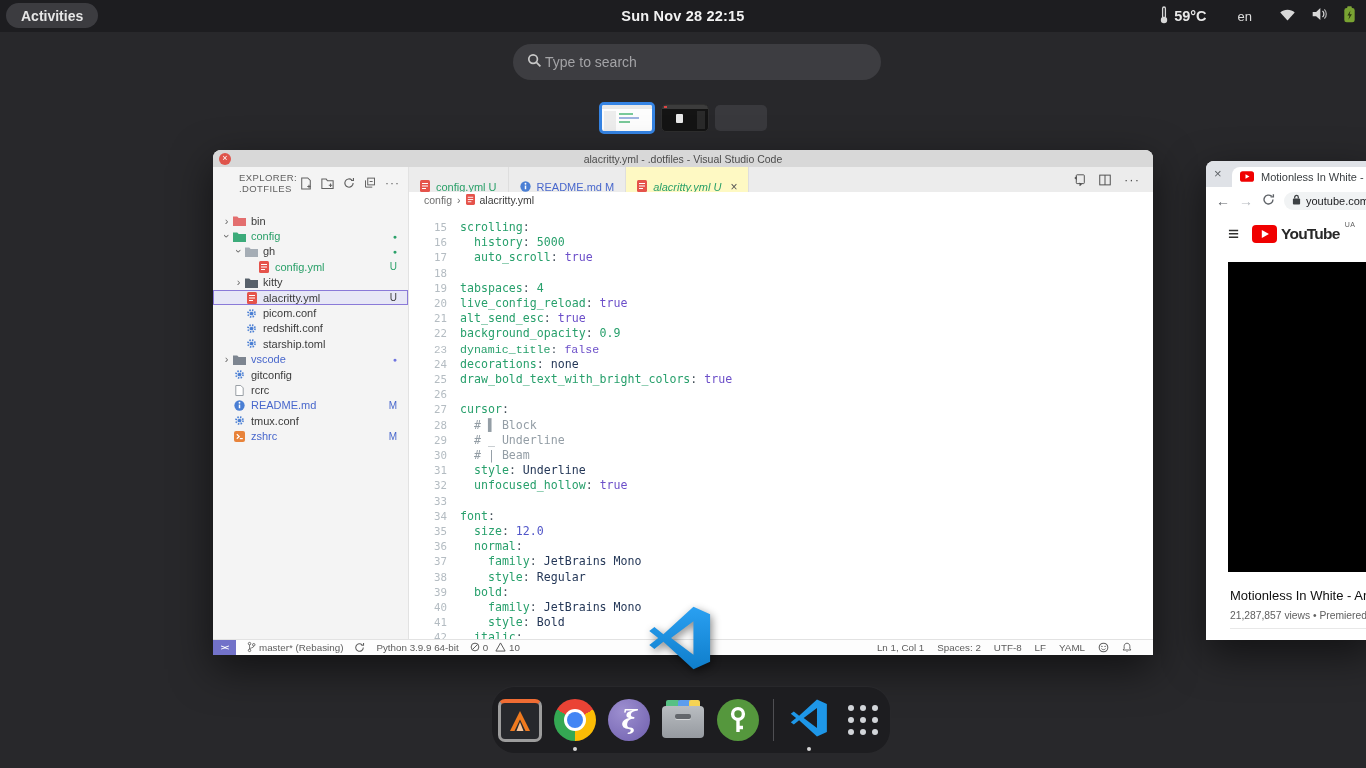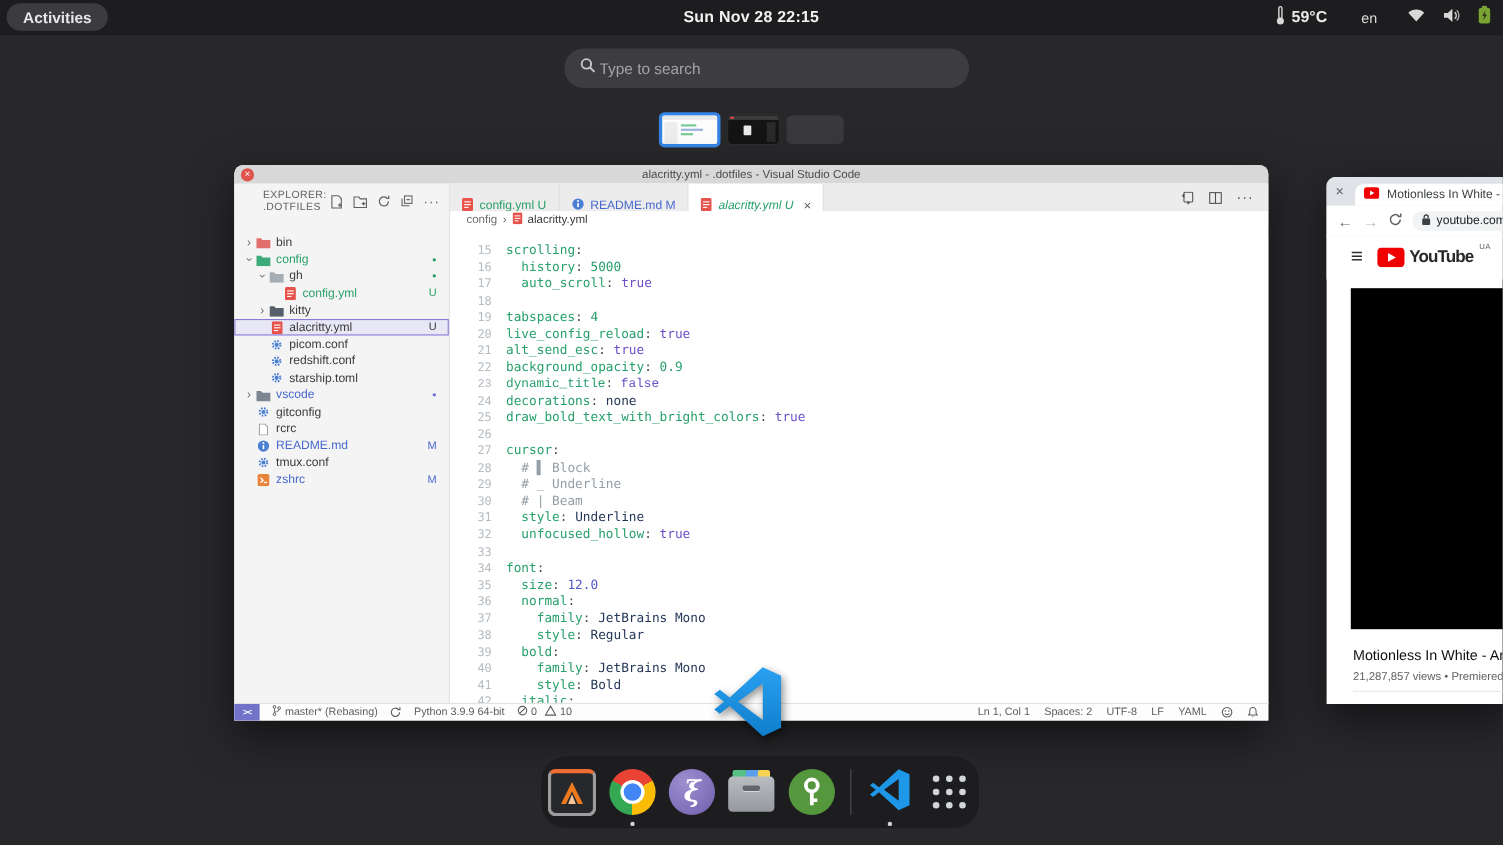--- a/index.html
+++ b/index.html
@@ -52,40 +52,40 @@
   .chev-open{transform:rotate(90deg);display:inline-block;}
   .trow .ticon{width:15px;display:flex;justify-content:center;margin-right:4px;}
   .trow .badge{position:absolute;right:11px;font-size:10px;}
   .t-green{color:#2aa069;} .t-blue{color:#4867cc;} .t-dark{color:#3b3b3b;}
   .trow-sel{background:#e7e7f6;outline:1px solid #8a7ad8;outline-offset:-1px;}
 
   .editor{position:absolute;left:196px;top:17px;right:0;bottom:15px;background:#fff;overflow:hidden;}
   .tabbar{position:absolute;left:0;top:0;right:0;height:25px;background:#ececec;border-bottom:1px solid #e3e3e3;display:flex;}
   .tab{height:40px;display:flex;align-items:center;gap:6px;padding:0 11px;border-right:1px solid #dedede;
     font-size:11px;cursor:pointer;background:#ececec;}
-  .tab-active{background:#ffffff;border-bottom:1px solid #fff;}
+  .tab-active{background:#fef9c3;border-bottom:1px solid #fff;}
   .tab .tclose{color:#555;margin-left:3px;font-size:12px;}
   .tab-actions{margin-left:auto;display:flex;align-items:center;gap:13px;padding-right:13px;color:#4f4f4f;}
   .tab-actions span{cursor:pointer;display:flex;}
   .breadcrumb{position:absolute;left:0;top:25px;right:0;height:16px;display:flex;align-items:center;gap:5px;
     padding-left:15px;font-size:10.5px;color:#6e6e6e;background:#fff;}
   #code{position:absolute;left:0;top:47px;right:0;bottom:0;background:#fff;overflow:hidden;}
   .cline{position:absolute;left:0;right:0;height:15.2px;white-space:pre;
     font-family:"DejaVu Sans Mono","Liberation Mono",monospace;font-size:11.6px;line-height:15.2px;}
   .cline .ln{display:inline-block;width:38px;text-align:right;margin-right:13px;color:#b4bcc2;
     font-size:10.8px;}
   .tk-k{color:#28a06c;} .tk-b{color:#6c4fc9;} .tk-n{color:#28a06c;} .tk-i{color:#5055c8;}
   .tk-v{color:#253858;} .tk-c{color:#949ea6;} .tk-p{color:#44505a;} .tk-w{}
 
   .statusbar{position:absolute;left:0;bottom:0;right:0;height:15px;background:#fdfdfd;border-top:1px solid #e2e2e2;
     display:flex;align-items:center;font-size:9.8px;color:#5d5d5d;}
   .st-chip{width:23px;height:15px;background:#7272c9;color:#fff;font-size:8px;font-weight:bold;
     display:flex;align-items:center;justify-content:center;letter-spacing:-1px;cursor:pointer;}
   .st-item{display:flex;align-items:center;gap:3px;margin-left:11px;cursor:pointer;white-space:nowrap;}
-  .st-right{margin-left:auto;display:flex;align-items:center;gap:13px;padding-right:9px;}
+  .st-right{margin-left:auto;display:flex;align-items:center;gap:13px;padding-right:21px;}
   .st-right span{cursor:pointer;white-space:nowrap;display:flex;align-items:center;}
 
   
   #chrome{left:1206px;top:161px;width:168px;height:479px;background:#fff;border-radius:8px 0 0 0;}
   .tabstrip{position:absolute;left:0;top:0;right:0;height:26px;background:#dfe2e7;border-radius:8px 0 0 0;}
   .strip-close{position:absolute;left:8px;top:5px;color:#5f6368;font-size:13px;cursor:pointer;}
   .btab{position:absolute;left:26px;top:6px;right:-10px;height:20px;background:#fff;border-radius:8px 8px 0 0;
     display:flex;align-items:center;gap:7px;padding:0 8px;font-size:11px;color:#3c4043;overflow:hidden;}
   .ctoolbar{position:absolute;left:0;top:26px;right:0;height:27px;background:#fff;border-bottom:1px solid #e8eaed;
     display:flex;align-items:center;gap:9px;padding-left:10px;}

